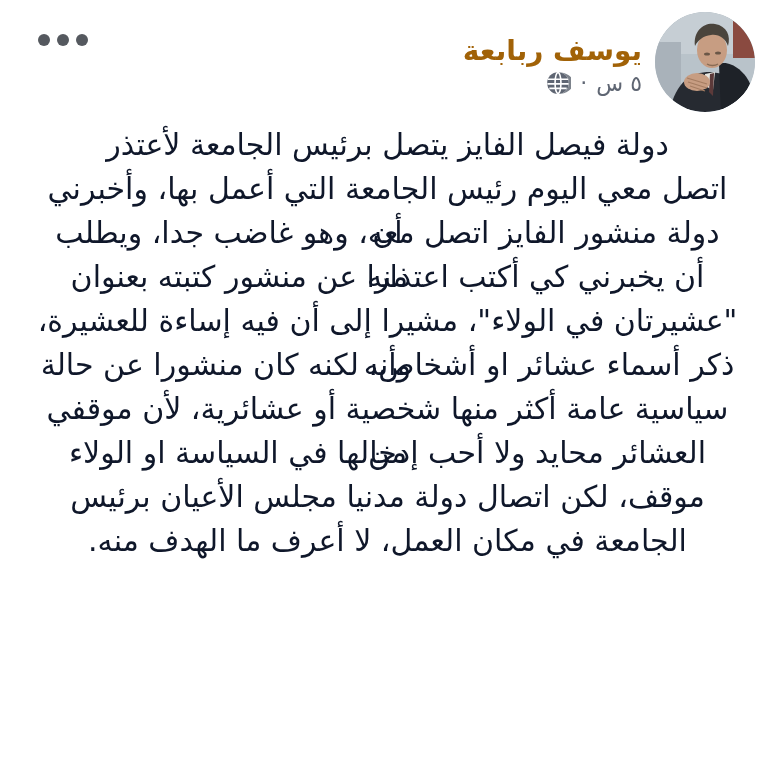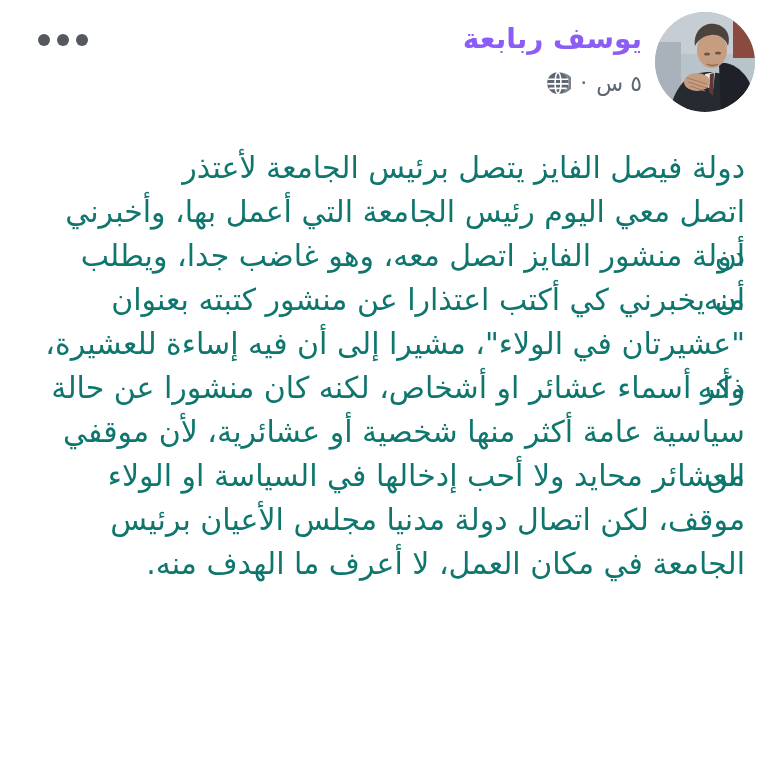--- a/index.html
+++ b/index.html
@@ -13,44 +13,44 @@
     direction:rtl;
   }
   
   .post-header{position:absolute;top:0;right:0;left:0;height:130px;}
   .avatar{
     position:absolute;top:12px;right:13px;
     width:100px;height:100px;border-radius:50%;
     overflow:hidden;background:#b6bfc6;
   }
   .author-name{
-    position:absolute;top:22px;right:126px;
-    font-size:28px;font-weight:bold;color:#8b5cf6;
+    position:absolute;top:34px;right:126px;
+    font-size:28px;font-weight:bold;color:#a16207;
     letter-spacing:0;
   }
   .meta-row{
     position:absolute;top:70px;right:126px;
     display:flex;align-items:center;gap:9px;
     color:#5f6673;font-size:22px;direction:rtl;
   }
   .meta-sep{font-size:22px;line-height:1;color:#5f6673;}
   .globe{width:26px;height:26px;display:block;}
   .menu-dots{
     position:absolute;top:34px;left:38px;
     display:flex;gap:7px;cursor:pointer;
   }
   .menu-dots span{
     width:12px;height:12px;border-radius:50%;
     background:#55595f;display:block;
   }
   
   .post-body{
-    position:absolute;top:146px;right:23px;left:30px;
-    direction:rtl;text-align:right;
-    color:#0f766e;
+    position:absolute;top:123px;right:23px;left:30px;
+    direction:rtl;text-align:center;
+    color:#0f172a;
   }
   .post-line{
     font-size:30px;line-height:44px;height:44px;
     white-space:pre-wrap;
     font-weight:500;
   }
 </style>
 </head>
 <body>
 

